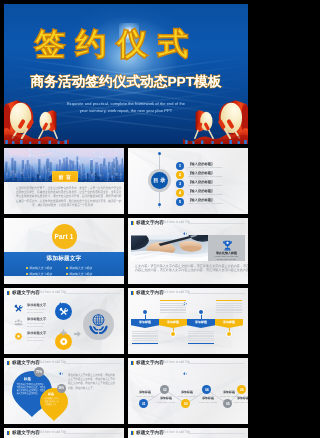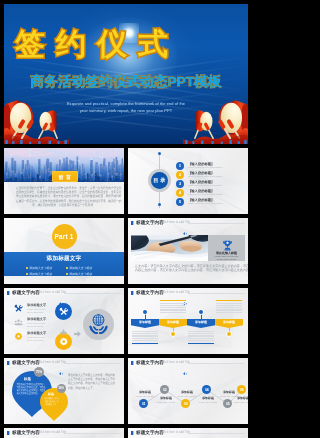--- a/index.html
+++ b/index.html
@@ -9,26 +9,26 @@
 
 
 .banner{position:absolute;left:4px;top:4px;width:244px;height:140px;overflow:hidden;background:#073f88;}
 .bgbase{position:absolute;inset:0;background:
   linear-gradient(180deg,#0a4fa1 0%,#0c58b0 30%,#0a4ea0 55%,#08428b 78%,#053070 100%);}
 .glow{position:absolute;left:36px;top:-34px;width:176px;height:140px;
   background:radial-gradient(ellipse 50% 50% at 50% 62%,rgba(190,230,255,.80) 0%,rgba(120,185,240,.42) 30%,rgba(40,110,190,.16) 58%,rgba(20,80,160,0) 78%);}
 .core{position:absolute;left:115px;top:19px;width:20px;height:20px;
   background:radial-gradient(circle,#ffffff 0%,#eaf7ff 22%,rgba(185,225,255,.55) 48%,rgba(120,190,245,0) 100%);}
 .raysvg{position:absolute;left:0;top:0;width:244px;height:140px;}
-.ttl{position:absolute;left:0;top:25px;width:195px;text-align:left;
-  font-size:30px;font-weight:700;letter-spacing:11px;line-height:1;text-indent:11px;
+.ttl{position:absolute;left:0;top:25px;width:195px;text-align:right;
+  font-size:30px;font-weight:400;letter-spacing:11px;line-height:1;text-indent:11px;
   color:#fbd420;-webkit-text-stroke:3px #cf8509;paint-order:stroke fill;
   font-family:"DejaVu Sans",sans-serif;}
 .subwrap{position:absolute;left:0;top:68px;width:244px;text-align:center;}
-.sub{font-size:13.7px;font-weight:700;color:#0ea5e9;letter-spacing:0px;white-space:nowrap;
+.sub{font-size:13.7px;font-weight:700;color:#ffffff;letter-spacing:0px;white-space:nowrap;
   -webkit-text-stroke:.9px #c77f06;paint-order:stroke fill;}
 .engbox{position:absolute;left:42px;top:97px;width:160px;text-align:center;}
 .engbox div{font-size:4px;color:#bcdcfb;line-height:1.7;letter-spacing:.05px;white-space:nowrap;}
 .drumL{position:absolute;left:-1px;bottom:0;width:66px;height:50px;}
 .drumR{position:absolute;right:-1px;bottom:0;width:66px;height:50px;transform:scaleX(-1);}
 
 
 .row{position:absolute;left:4px;width:244px;height:66px;}
 .sl{position:absolute;top:0;width:120px;height:66px;background:#fff;overflow:hidden;}
 .sl.l{left:0}.sl.r{left:124px}

